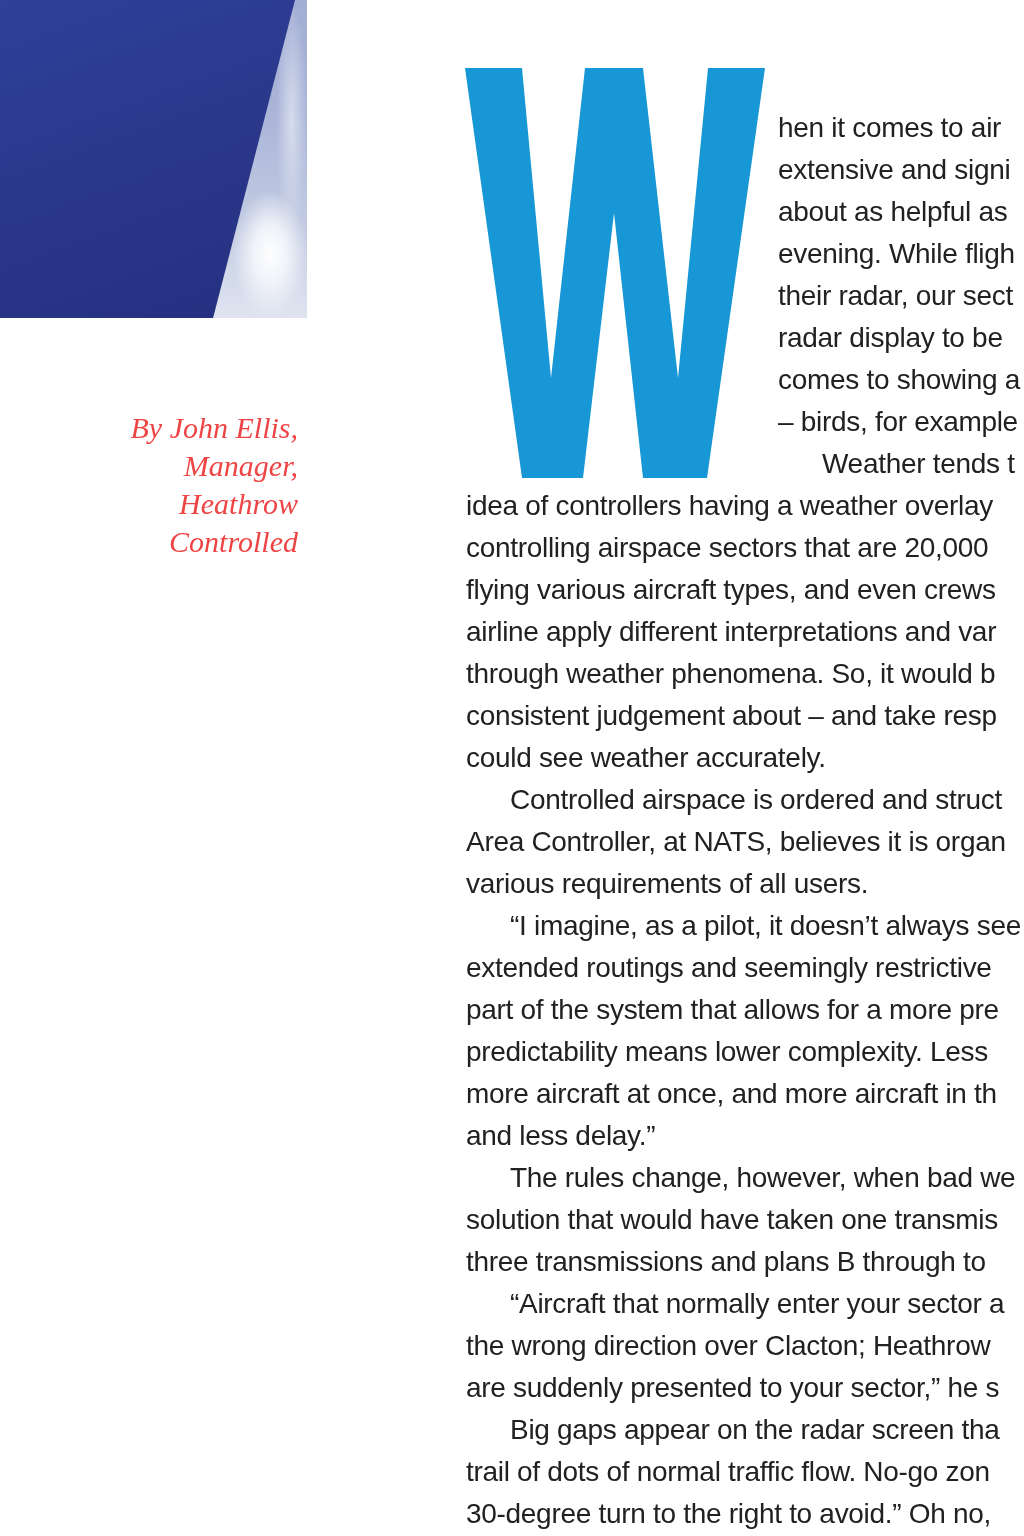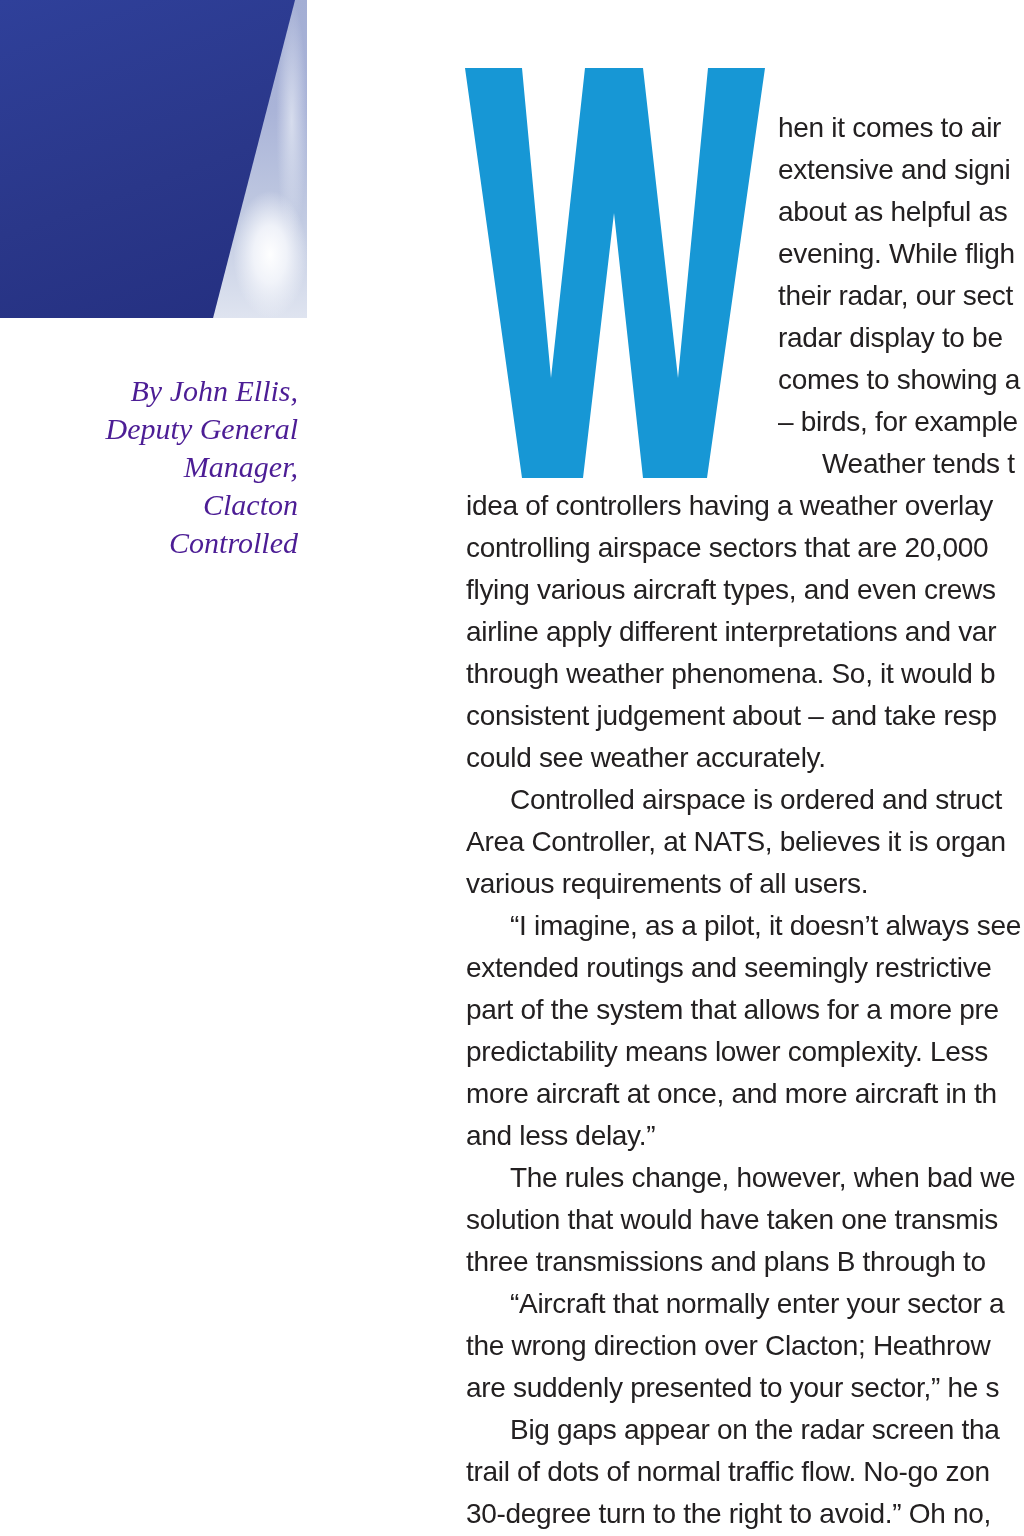--- a/index.html
+++ b/index.html
@@ -79,25 +79,24 @@
 </head>
 <body>
 
 <div class="page">
 
   <div class="hero">
     <div class="sky"></div>
     <div class="fin"></div>
   </div>
 
-  <div class="byline" id="byline" style="color: #4c1d95;">
+  <div class="byline" id="byline" style="color: #ef4444; margin-top: 37px;">
       <div>By John Ellis,</div>
-      <div>Deputy General</div>
       <div>Manager,</div>
-      <div>Clacton</div>
+      <div>Heathrow</div>
       <div>Controlled</div>
     </div>
 
   <svg class="dropcap-svg" viewBox="0 0 302 410" preserveAspectRatio="none" aria-hidden="true">
     <path d="M2,0 H59 L88,310 L122,0 H180 L215,310 L245,0 H302 L244,410 H180 L151,145 L120,410 H59 Z" fill="#1797d5"></path>
   </svg>
 
   <div class="article" id="article-lines" style="color: rgb(35, 32, 33);">
       <div class="line beside">hen it comes to air</div>
       <div class="line beside">extensive and signi</div>

